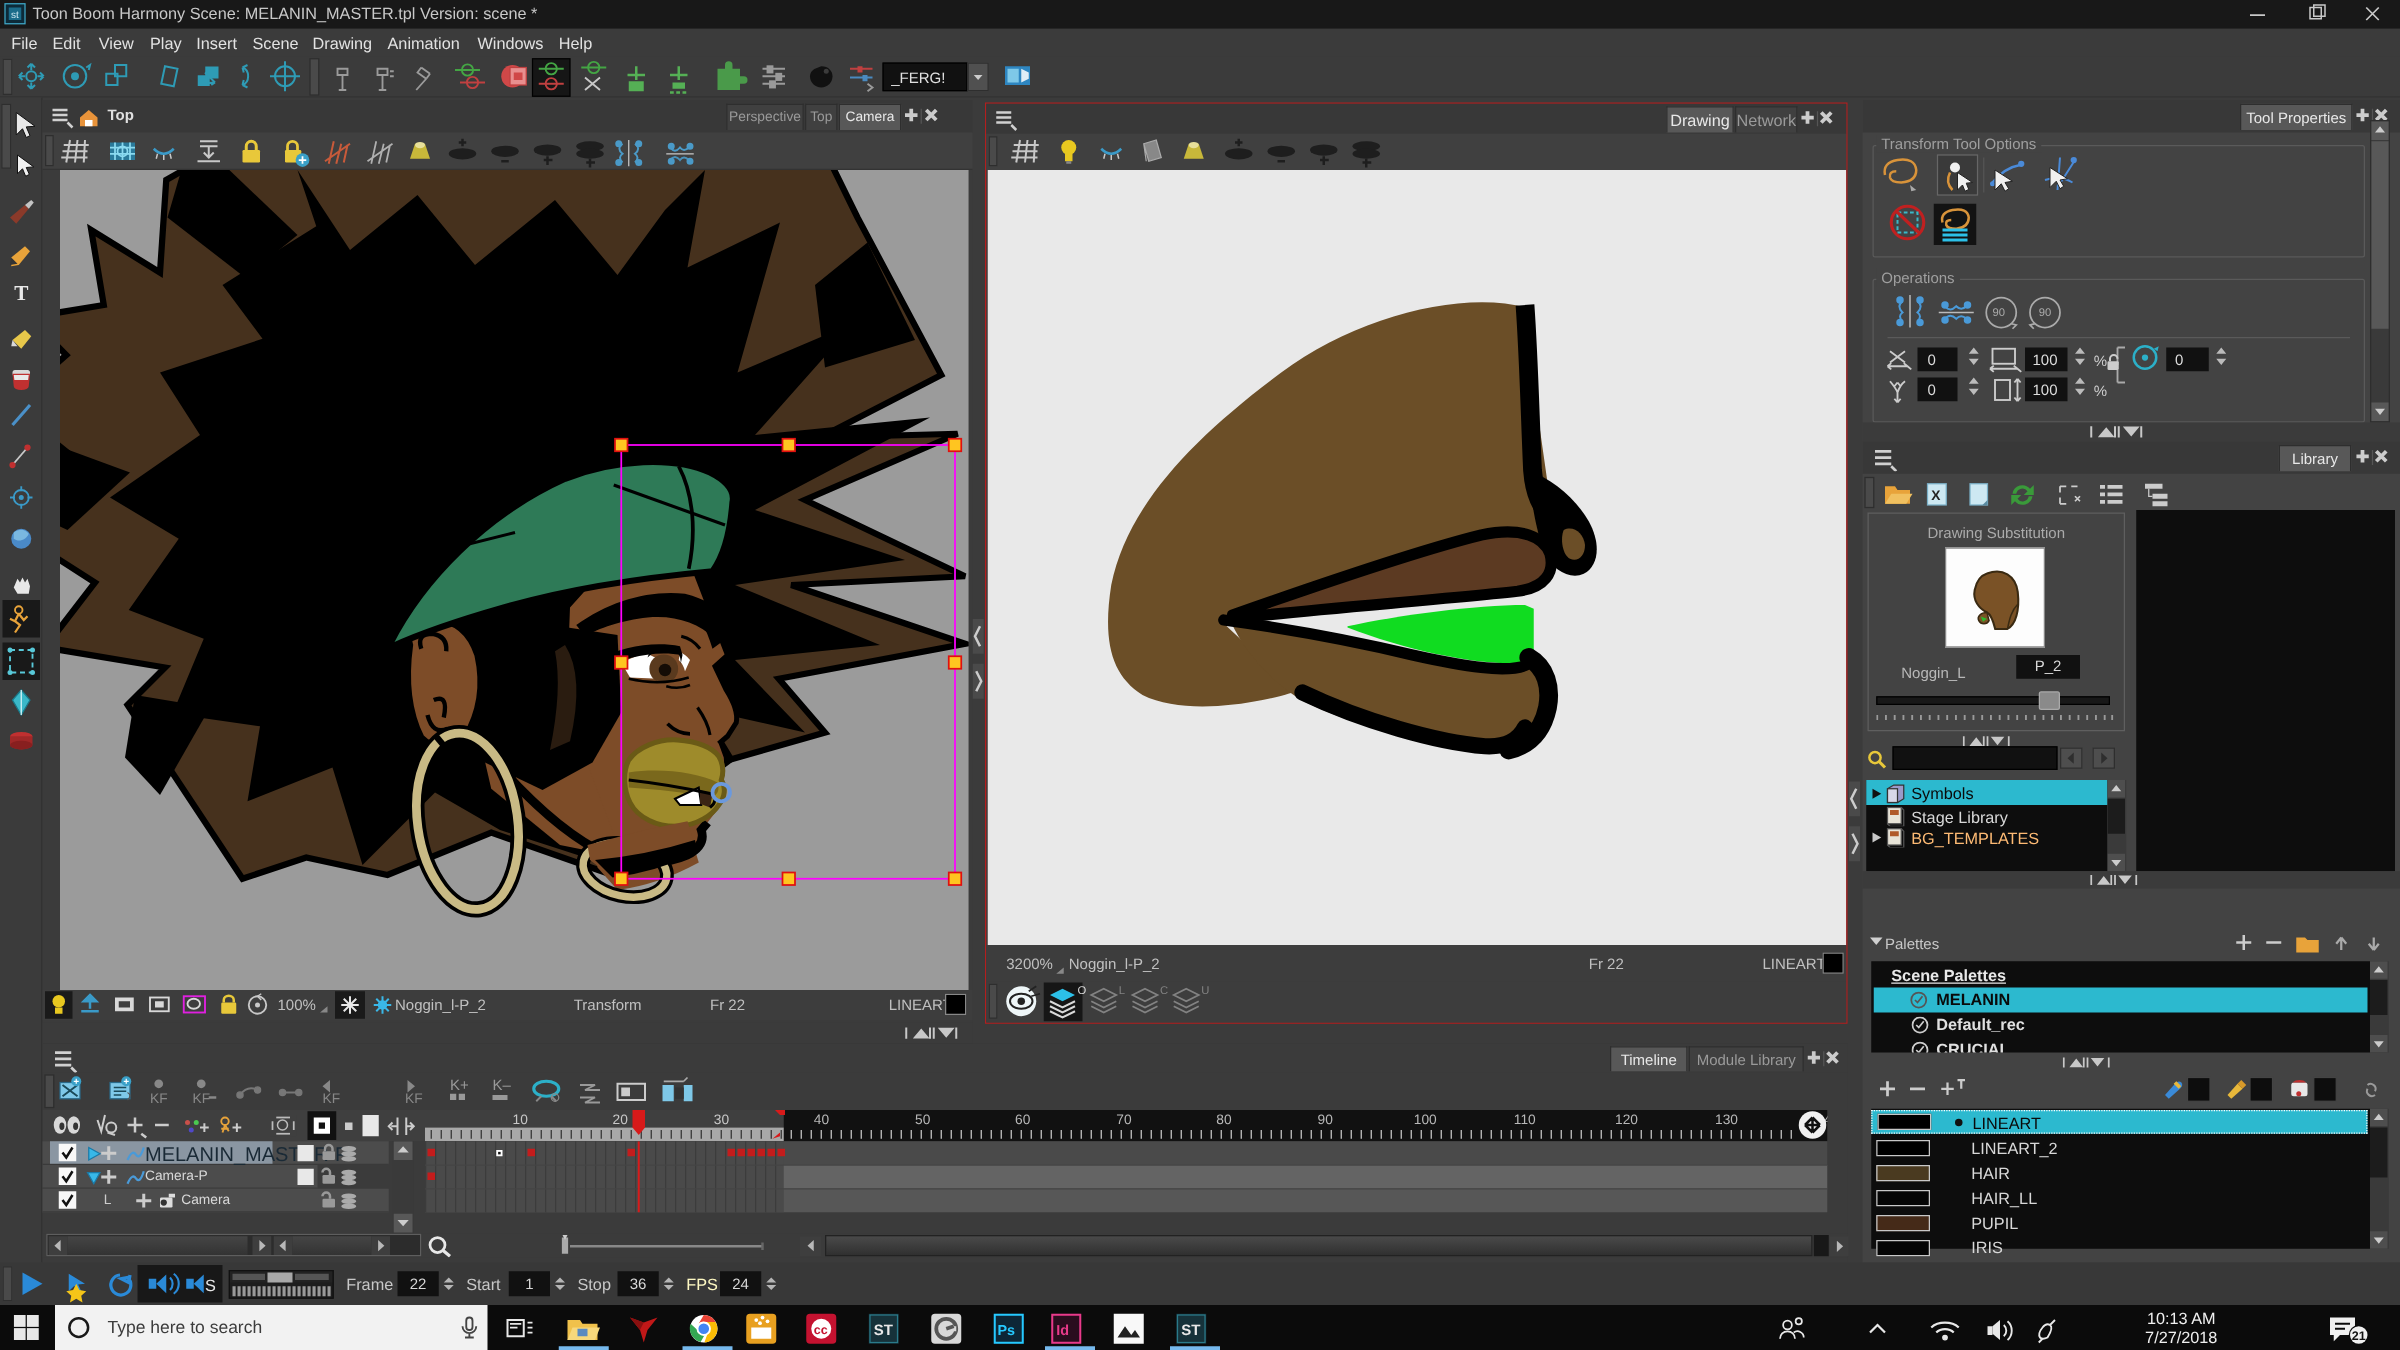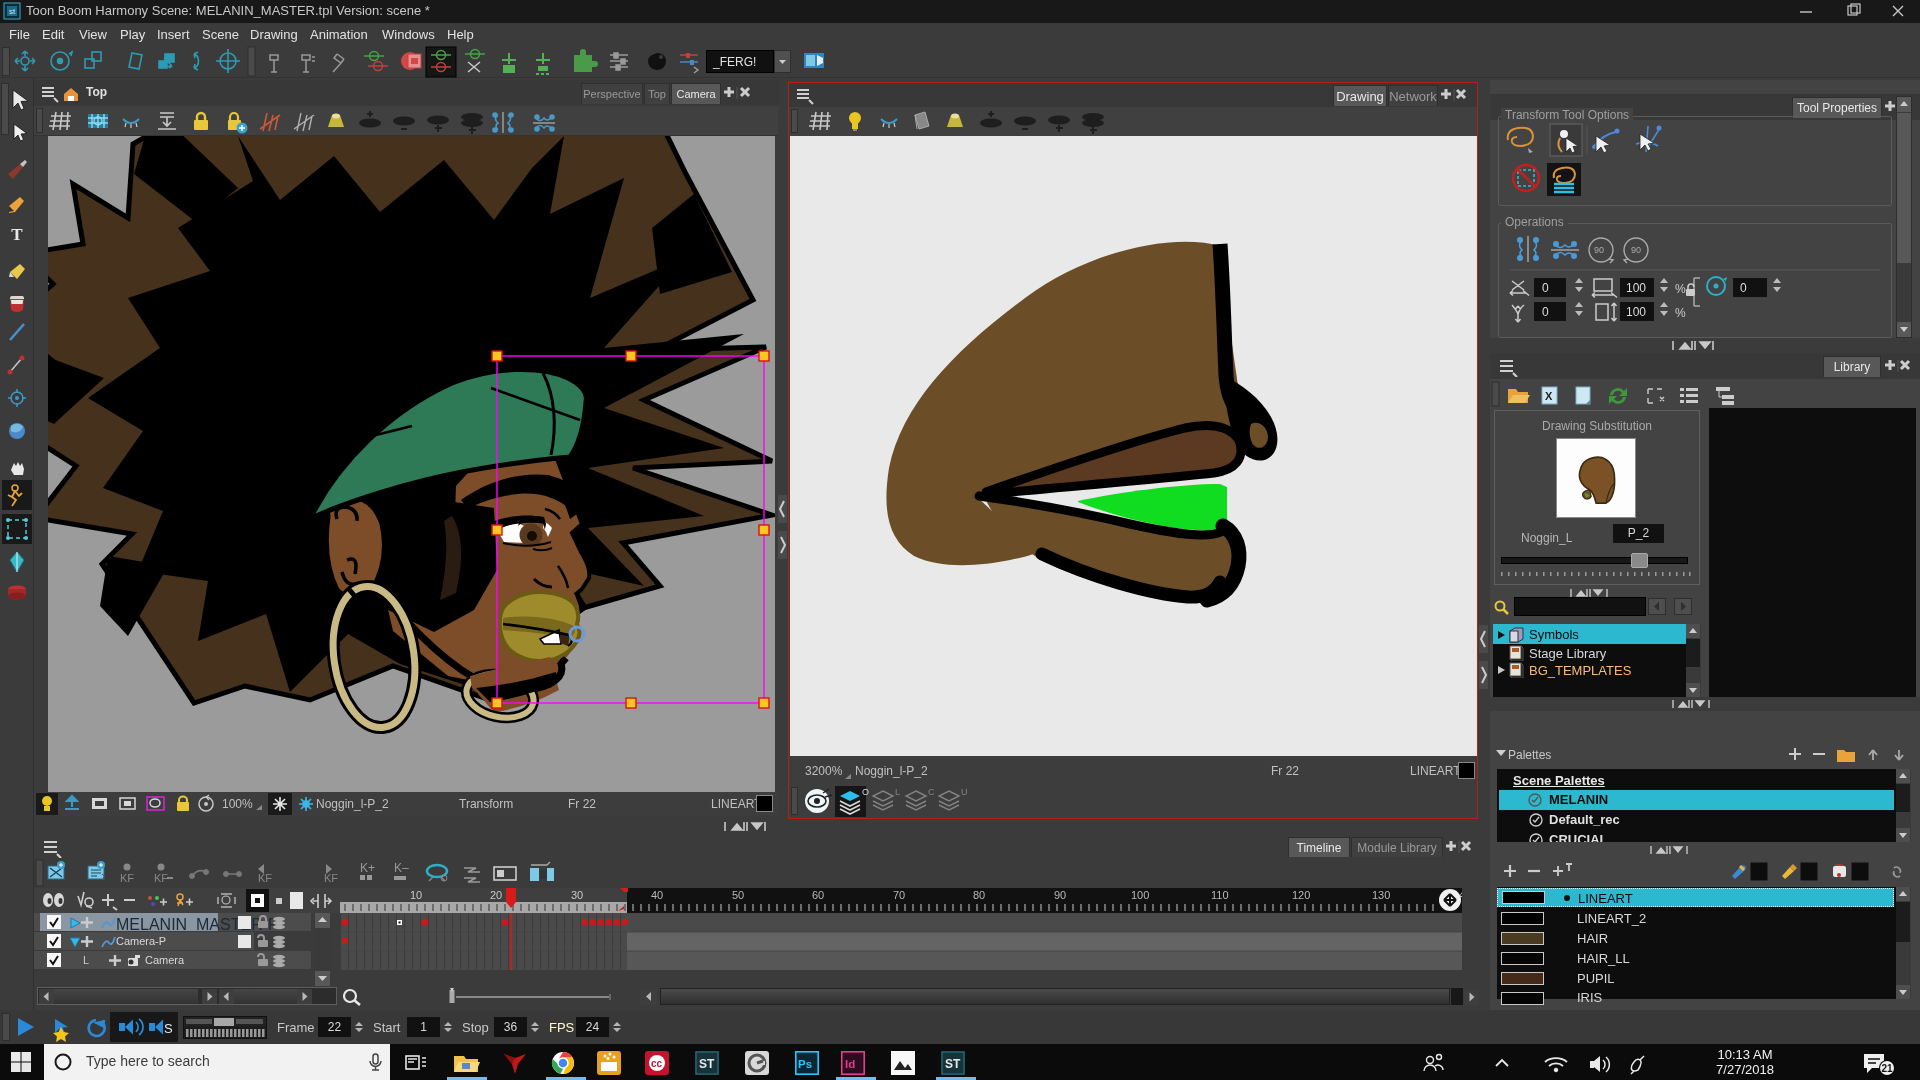--- a/index.html
+++ b/index.html
@@ -547,21 +547,21 @@
   </div>
 
   <svg class="abs" style="left:1479px;top:625px" width="10" height="70">
     <rect x="0" y="0" width="9" height="28" fill="#4a4a4a"></rect>
       <path d="M6 6 l-4 8 l4 8" stroke="#ccc" stroke-width="2" fill="none"></path>
     <rect x="0" y="36" width="9" height="28" fill="#4a4a4a"></rect>
       <path d="M3 42 l4 8 l-4 8" stroke="#ccc" stroke-width="2" fill="none"></path>
   </svg>
 
   <div class="abs" id="toolprops" style="left:1490px;top:80px;width:430px;height:273px;background:#434343;">
-    <div class="abs tabbar" style="left:0;top:14px;width:430px;height:26px;">
+    <div class="abs tabbar" style="left:0;top:0;width:430px;height:26px;">
       <div class="tab active" style="left:302px;width:90px;font-size:12px;">Tool Properties</div>
       <svg class="abs" style="left:395px;top:6px" width="34" height="14">
         <path d="M5 1 v10 M0 6 h10" stroke="#ccc" stroke-width="3"></path>
         <path d="M13 1 v12" stroke="#555" stroke-width="1"></path>
         <path d="M16 2 l8 8 M24 2 l-8 8" stroke="#ccc" stroke-width="3"></path>
       </svg>
     </div>
     <div class="abs" style="left:8px;top:36px;width:394px;height:90px;border:1px solid #5a5a5a;border-radius:2px;"></div>
     <div class="abs" style="left:11px;top:28px;background:#434343;padding:0 4px;font-size:12px;color:#9f9f9f;">Transform Tool Options</div>
     <svg class="abs" style="left:0;top:36px" width="404" height="90">

